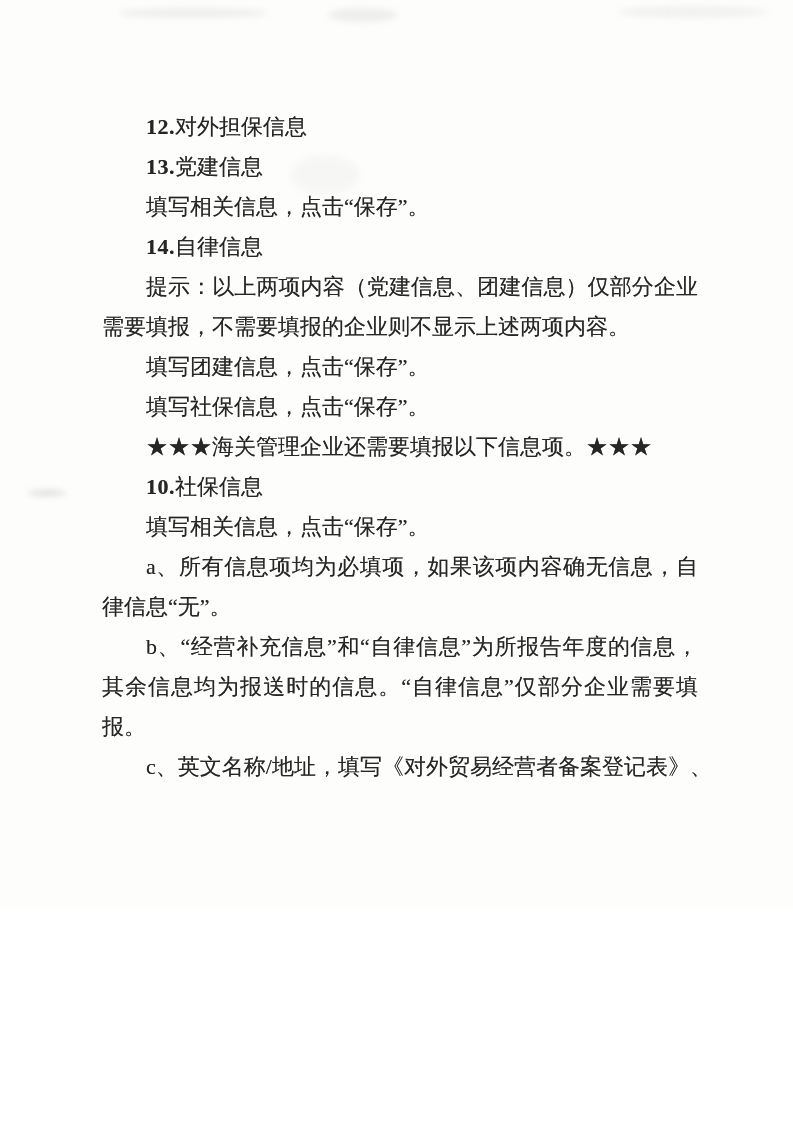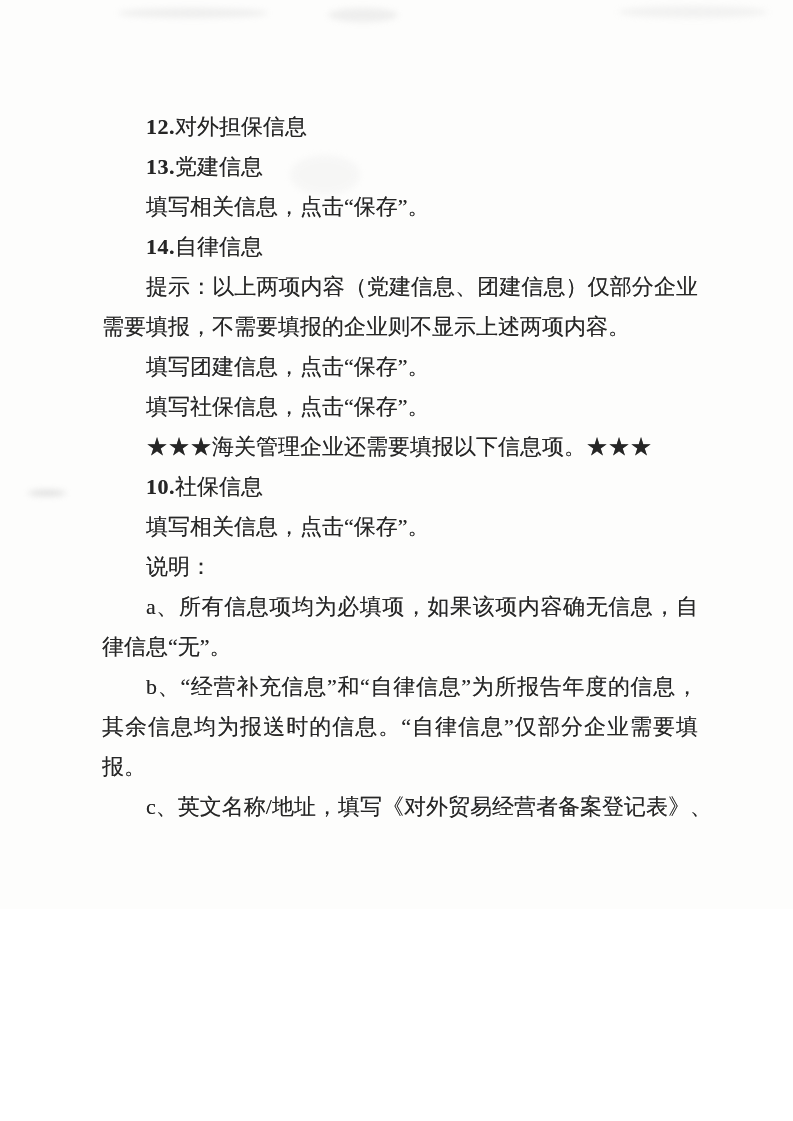--- a/index.html
+++ b/index.html
@@ -92,21 +92,20 @@
 
 
     <p>填写社保信息，点击“保存”。</p>
 
     <p>★★★海关管理企业还需要填报以下信息项。★★★</p>
 
     <p><span class="num">10.</span><span>社保信息</span></p>
 
     <p>填写相关信息，点击“保存”。</p>
 
-    <p>说明：</p>
 
     <p>a、所有信息项均为必填项，如果该项内容确无信息，自律信息“无”。</p>
 
     <p>b、“经营补充信息”和“自律信息”为所报告年度的信息，其余信息均为报送时的信息。“自律信息”仅部分企业需要填报。</p>
 
     <p class="nowrap">c、英文名称/地址，填写《对外贸易经营者备案登记表》、</p>
 
   </div>
 
   <div class="pagenum">— 11 —</div>

